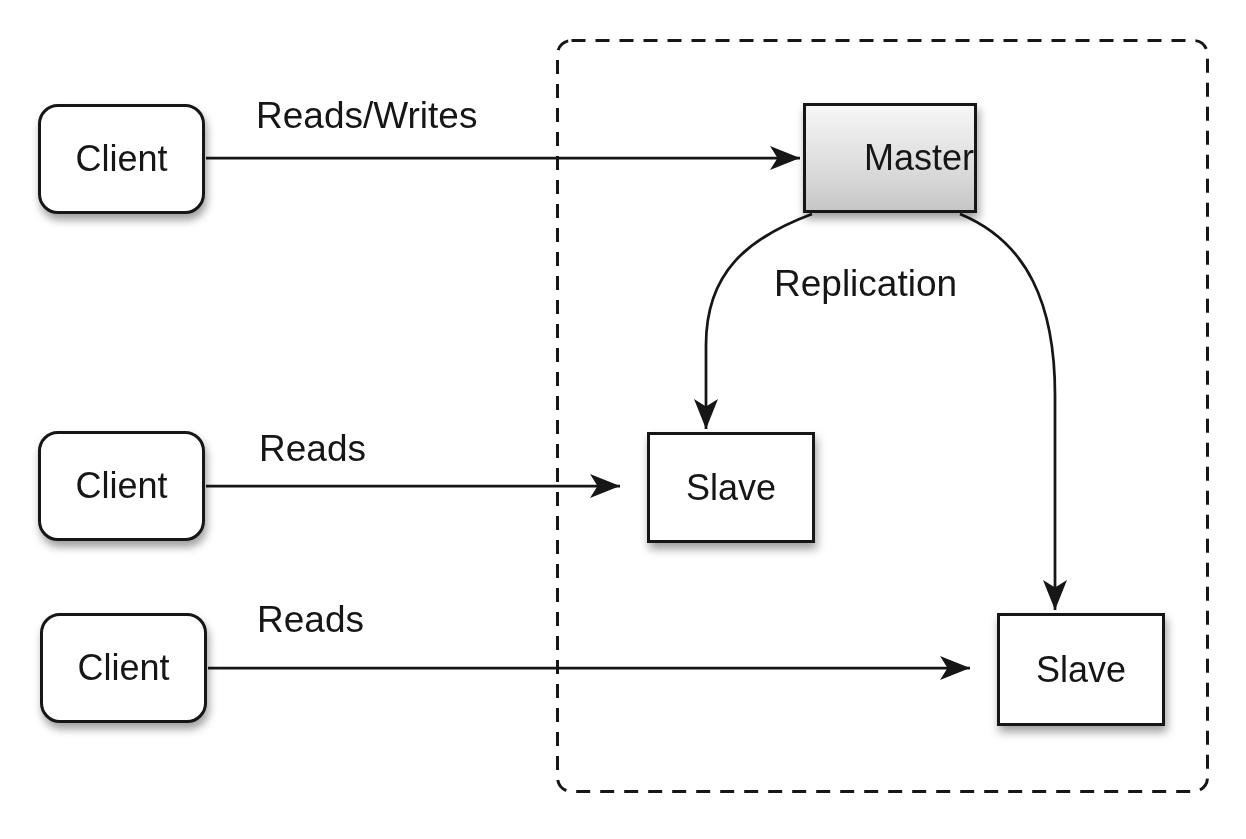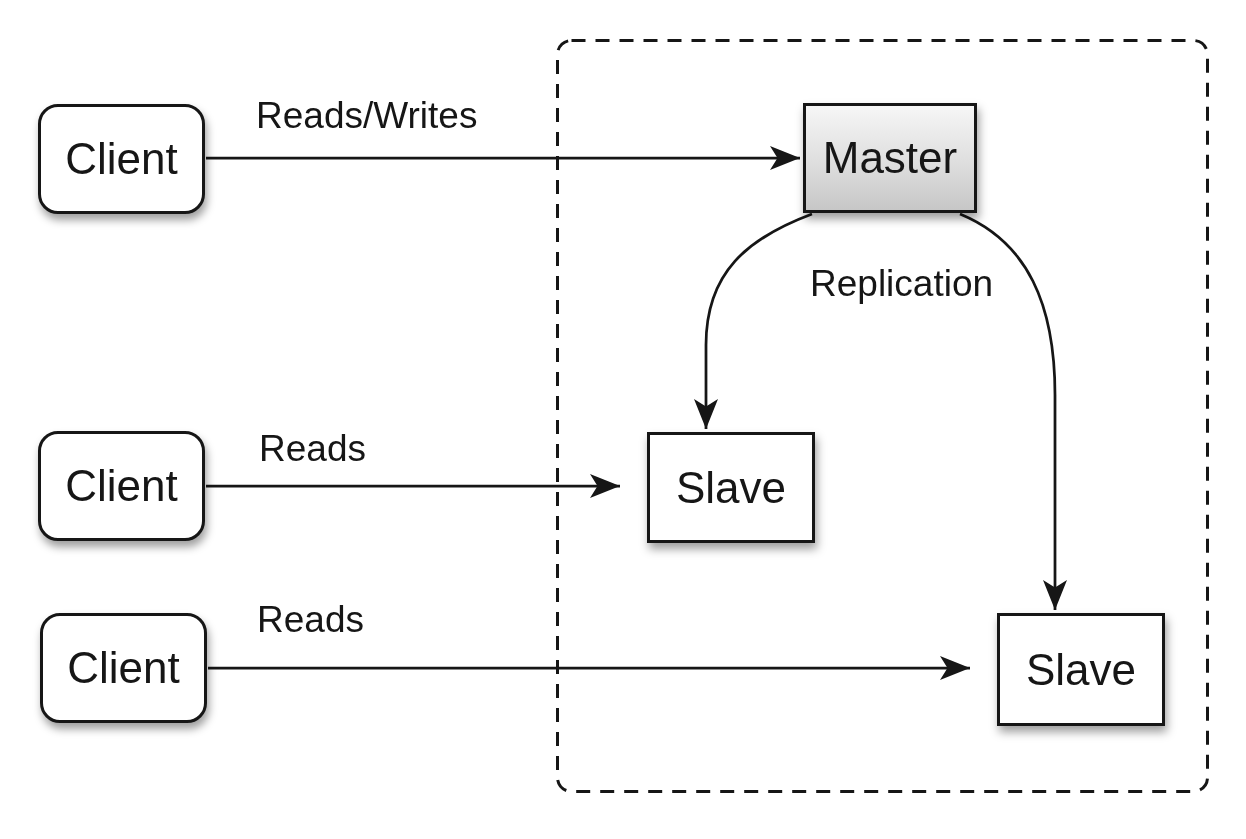--- a/index.html
+++ b/index.html
@@ -38,56 +38,57 @@
     stroke: none;
   }
   .node {
     position: absolute;
     box-sizing: border-box;
     border: 3px solid var(--stroke, #161616);
     background: #ffffff;
     display: flex;
     align-items: center;
     justify-content: center;
-    font-size: 44px;
+    font-size: 36px;
     line-height: 1;
     box-shadow: 2px 6px 9px rgba(0,0,0,0.38);
   }
   .client-node {
     border-radius: 20px;
     width: 167px;
     height: 110px;
   }
   .master-node {
     left: 803px; top: 103px;
     width: 174px; height: 110px;
     background: linear-gradient(180deg,
       var(--master-gradient-top, #f6f6f6) 0%,
       #dedede 55%,
       var(--master-gradient-bottom, #c7c7c7) 100%);
+    justify-content: flex-end;
   }
   .slave-node {
     width: 168px;
     margin-left: 25px;
   }
   .edge-label {
     position: absolute;
     font-size: 37px;
     line-height: 1.1;
     white-space: nowrap;
   }
   #client-1 { left: 38px;  top: 104px; }
   #client-2 { left: 38px;  top: 431px; }
   #client-3 { left: 40px;  top: 613px; }
   #slave-1  { left: 622px; top: 432px; height: 111px; }
   #slave-2  { left: 972px; top: 613px; height: 113px; }
   #label-reads-writes { left: 256px; top: 96px;  }
   #label-reads-2      { left: 259px; top: 429px; }
   #label-reads-3      { left: 257px; top: 600px; }
-  #label-replication  { left: 774px; top: 264px; margin-left: 36px; }
+  #label-replication  { left: 774px; top: 264px; }
 </style>
 </head>
 <body>
 
 <div id="canvas">
 
   <svg id="edges-layer" viewBox="0 0 1246 839" xmlns="http://www.w3.org/2000/svg">
     <defs>
       <marker id="arrow" markerUnits="userSpaceOnUse" markerWidth="30" markerHeight="24" refX="30" refY="12" orient="auto">
         <path class="arrowhead-shape" d="M0,0 L30,12 L0,24 L7.5,12 Z"></path>

